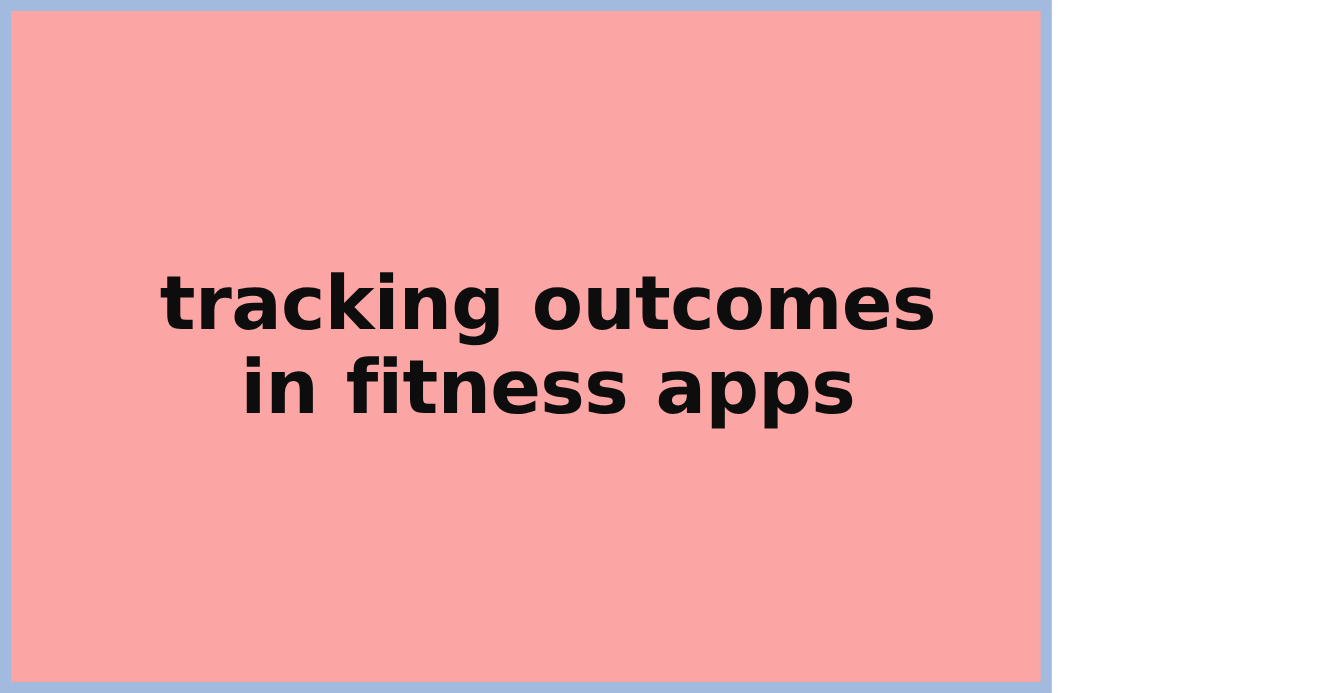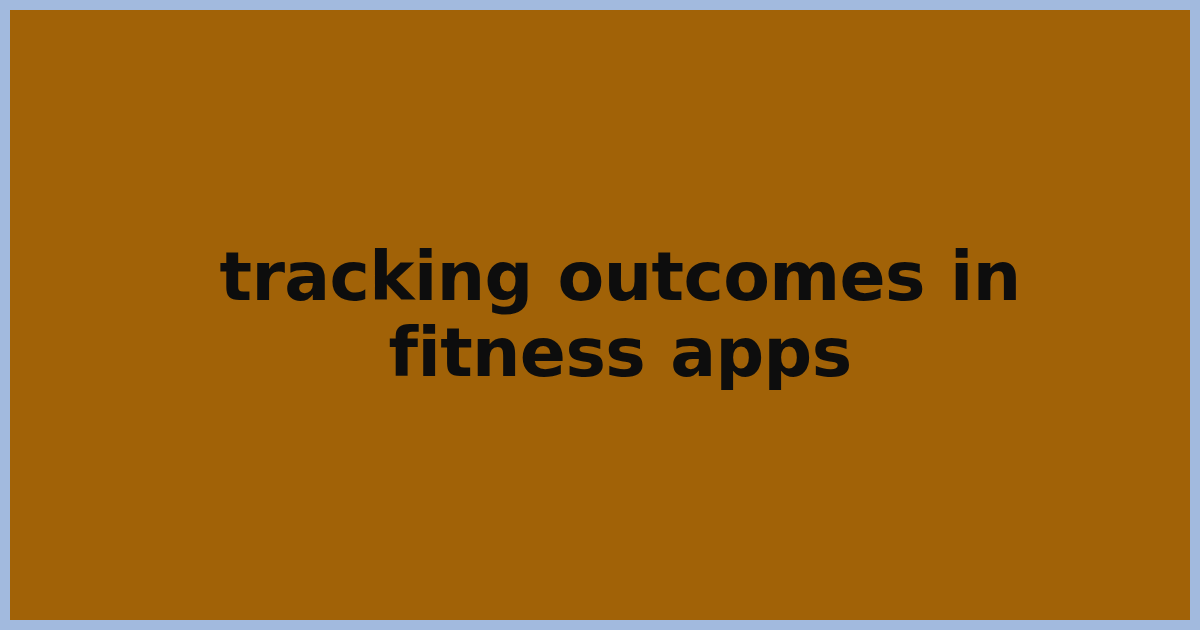--- a/index.html
+++ b/index.html
@@ -13,23 +13,23 @@
     height: 630px;
     overflow: hidden;
     background: #ffffff;
     font-family: "Liberation Sans", sans-serif;
   }
 
   
   .og-card {
     position: relative;
     box-sizing: border-box;
-    width: 1200px;
+    width: 956px;
     height: 630px;
-    background-color: #a16207;
+    background-color: #fca5a5;
     border-style: solid;
     border-width: 10px;
     border-color: #a2bade;
     display: flex;
     align-items: center;
     justify-content: center;
     padding-left: 40px;
   }
 
   

